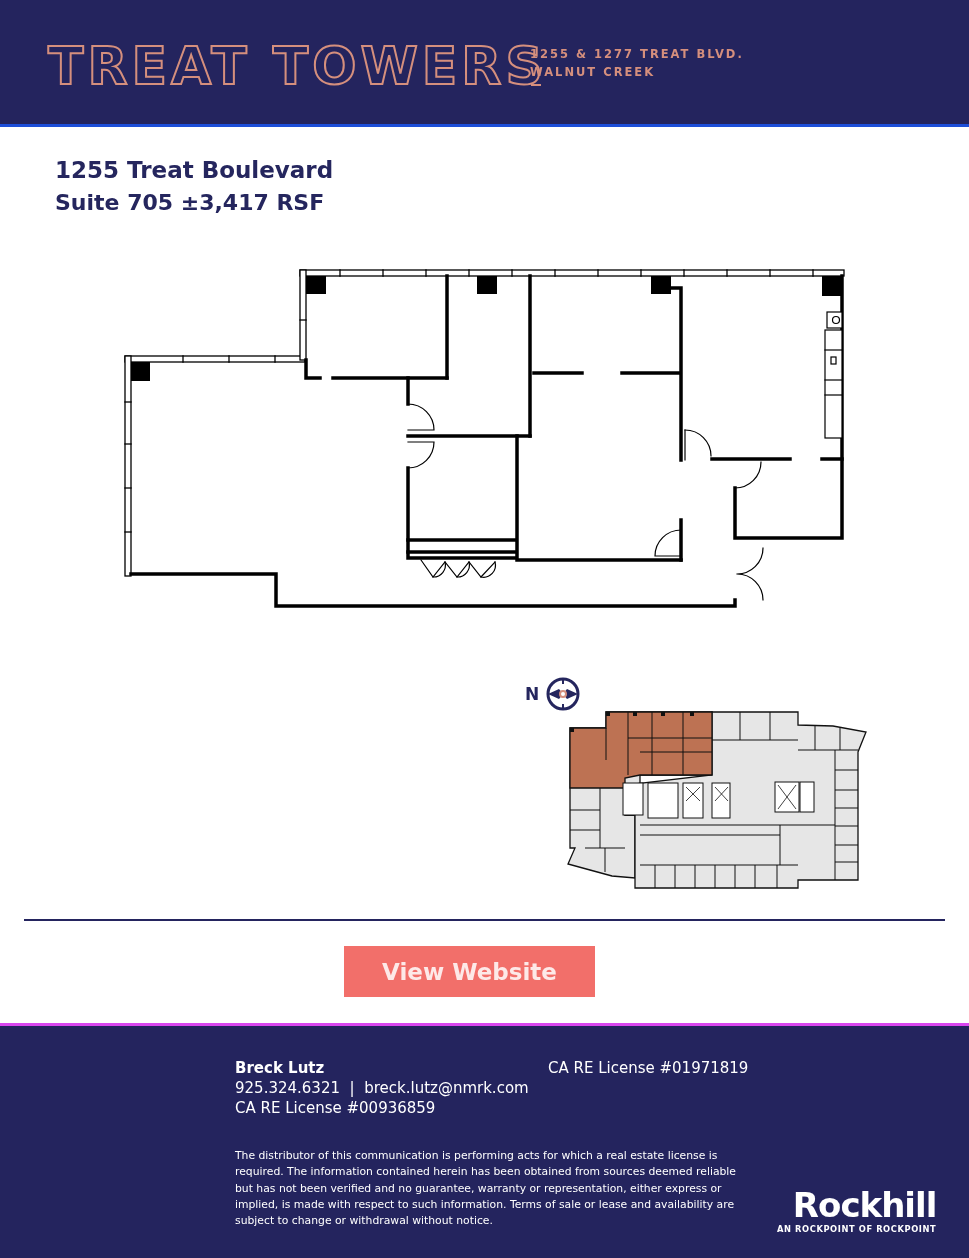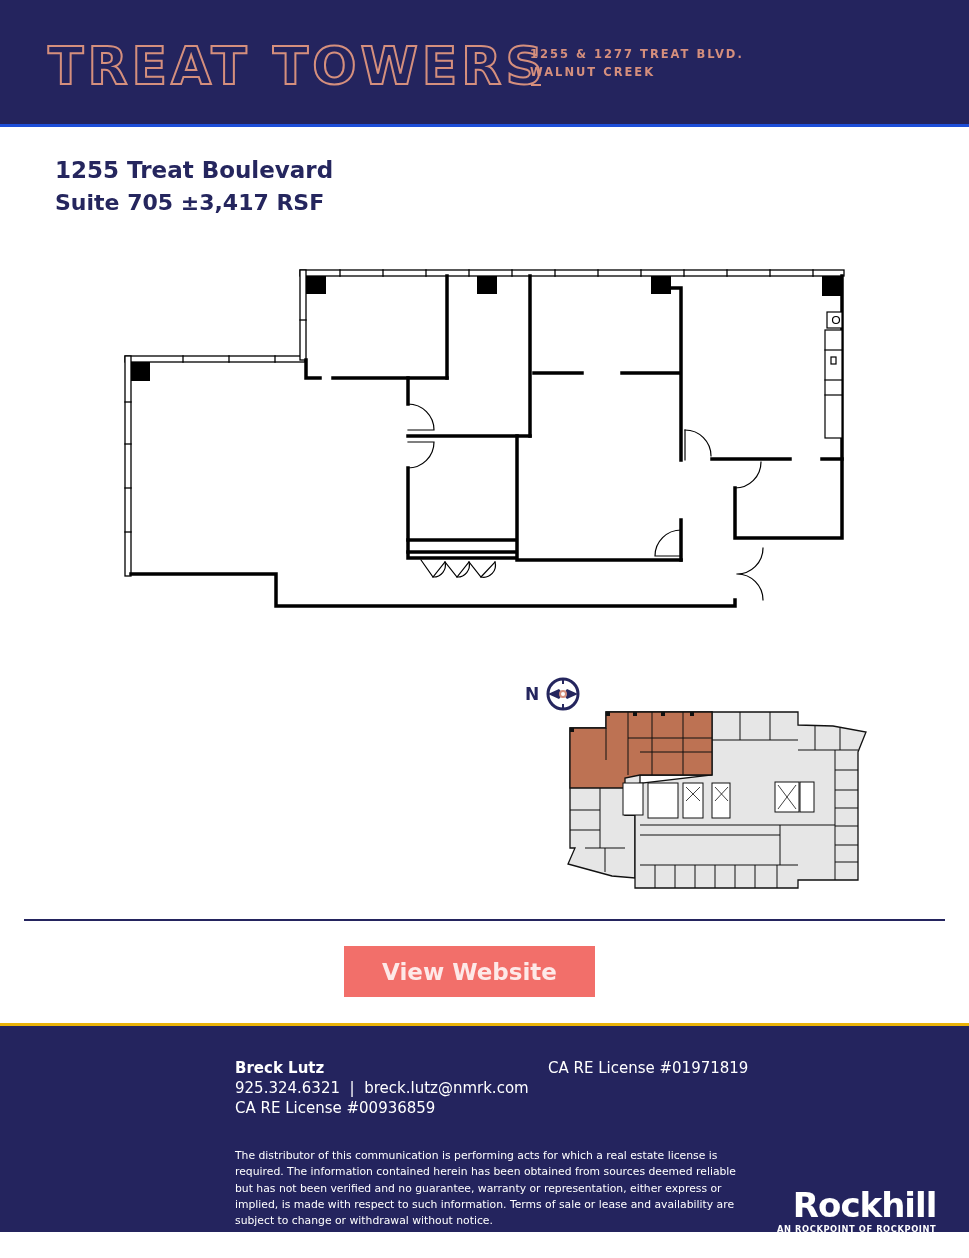--- a/index.html
+++ b/index.html
@@ -17,21 +17,21 @@
 
   .floorplan { position: absolute; left: 118px; top: 262px; width: 740px; height: 360px; }
   .keyplan { position: absolute; left: 560px; top: 705px; width: 310px; height: 185px; }
   .compass { position: absolute; left: 525px; top: 676px; display: flex; align-items: center; gap: 6px; }
   .compass-n { font-family: "DejaVu Sans", sans-serif; font-weight: bold; font-size: 17px; color: #25265e; }
 
   .divider { position: absolute; left: 24px; top: 919px; width: 921px; height: 2px; background: #24245e; }
 
   .cta { position: absolute; left: 344px; top: 946px; width: 251px; height: 51px; background: #f26f6a; border: none; display: flex; align-items: center; justify-content: center; color: #fde9e8; font-family: "DejaVu Sans", sans-serif; font-weight: bold; font-size: 23px; cursor: pointer; }
 
-  .footer { position: absolute; left: 0; top: 1023px; width: 969px; height: 209px; background: #24245e; border-top: 3px solid #eab308; color: #ffffff; }
+  .footer { position: absolute; left: 0; top: 1023px; width: 969px; height: 235px; background: #24245e; border-top: 3px solid #d946ef; color: #ffffff; }
   .contact { position: absolute; top: 32px; font-family: "DejaVu Sans", sans-serif; font-size: 15px; line-height: 20px; }
   .contact .name { font-weight: bold; font-size: 15px; }
   .contact .line { font-weight: normal; white-space: nowrap; }
   .contact-1 { left: 235px; }
   .contact-2 { left: 548px; }
   .disclaimer { position: absolute; left: 235px; top: 122px; width: 510px; font-family: "DejaVu Sans", sans-serif; font-size: 10.8px; line-height: 16.3px; color: #ffffff; }
   .newmark { position: absolute; left: 24px; top: 170px; font-family: "DejaVu Sans", sans-serif; font-weight: bold; font-size: 29px; letter-spacing: -1px; color: #ffffff; }
   .rockhill { position: absolute; left: 777px; top: 160px; text-align: right; }
   .rockhill .rk-name { font-family: "DejaVu Sans", sans-serif; font-weight: bold; font-size: 34px; letter-spacing: -1px; color: #ffffff; line-height: 38px; }
   .rockhill .rk-tag { font-family: "DejaVu Sans", sans-serif; font-weight: bold; font-size: 8.3px; letter-spacing: 0.6px; color: #ffffff; line-height: 10px; }

